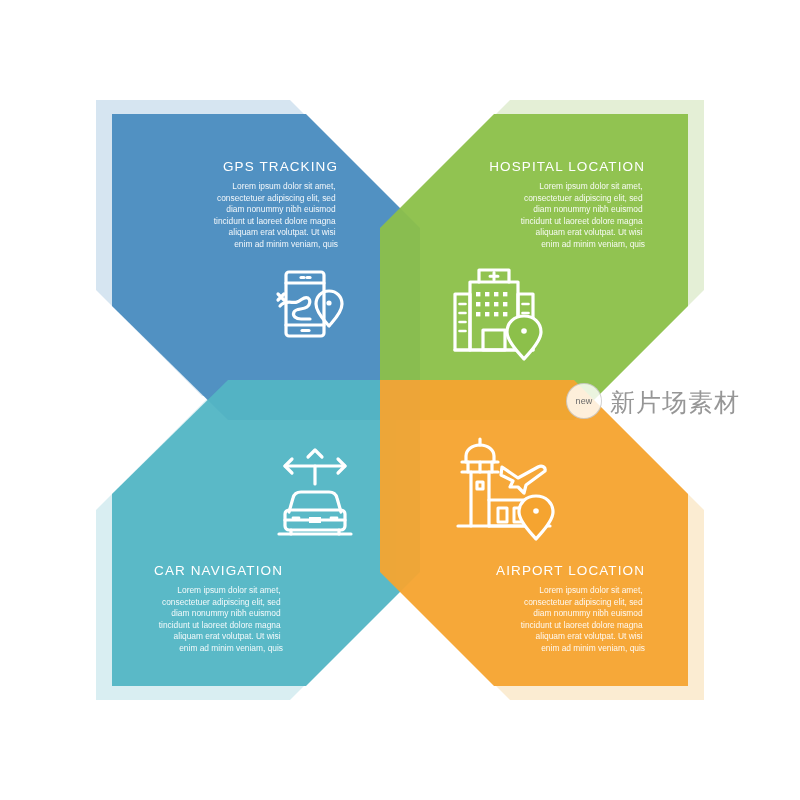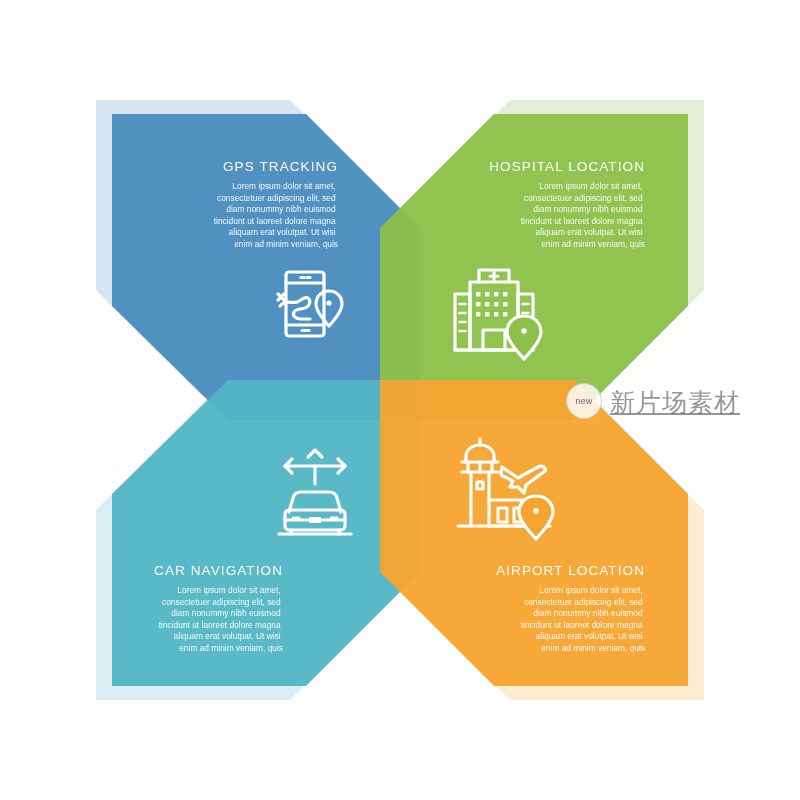--- a/index.html
+++ b/index.html
@@ -44,21 +44,20 @@
     font-family:"Liberation Sans", sans-serif;
     letter-spacing:.2px;
   }
   .wm-text{
     margin-left:8px;
     font-size:25px;
     color:rgba(110,110,110,.72);
     font-family:"DejaVu Sans", sans-serif;
     letter-spacing:1px;
     white-space:nowrap;
-    text-decoration:underline;
   }
 </style>
 </head>
 <body>
 
 <svg id="infographic" viewBox="0 0 800 800" xmlns="http://www.w3.org/2000/svg">
 
   <g>
 
     <polygon points="96,100 404,100 404,404 96,404 96,404 96,100" fill="#d6e5f1"></polygon>

